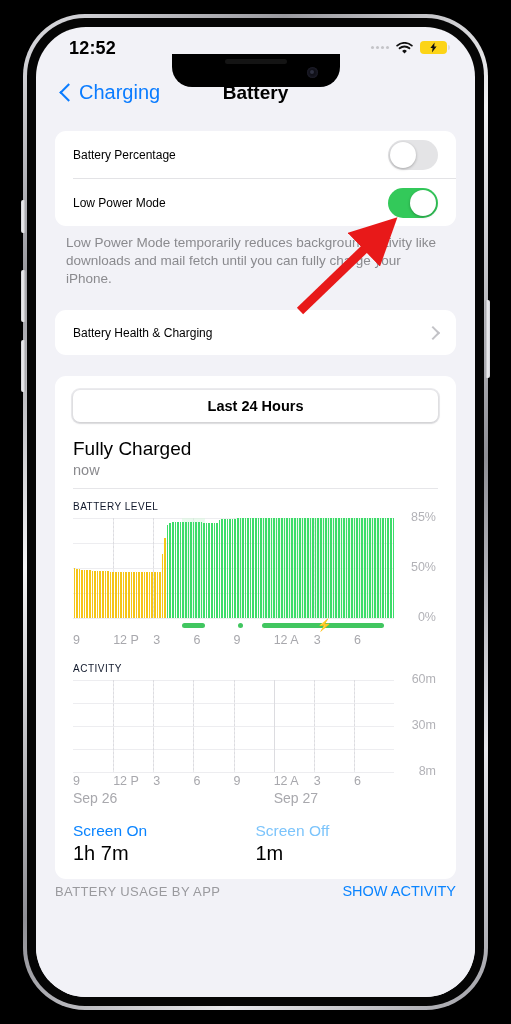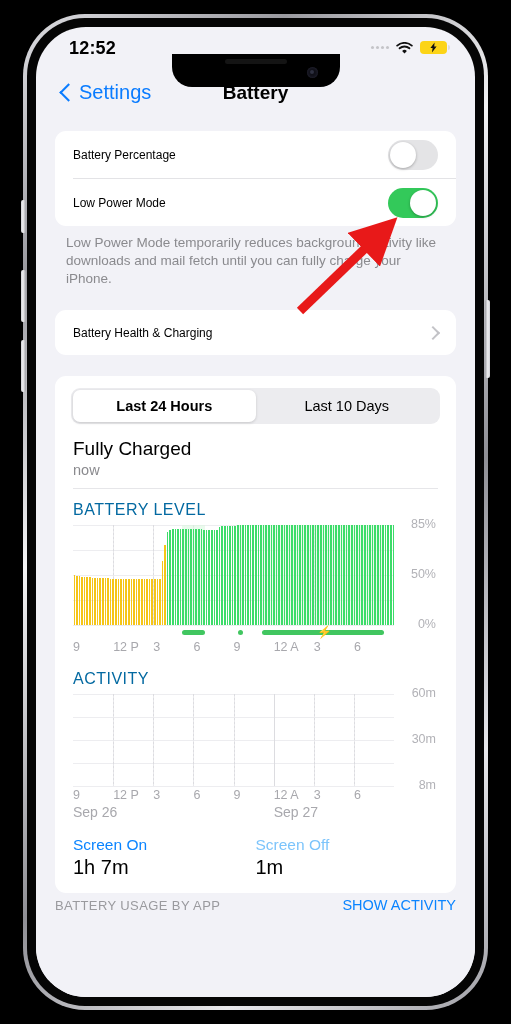--- a/index.html
+++ b/index.html
@@ -75,21 +75,21 @@
   .seg-wrap{padding:12px 16px 6px 16px;}
   .seg{display:flex;background:#ececef;border-radius:9px;padding:2px;height:32px;}
   .seg div{flex:1;display:flex;align-items:center;justify-content:center;font-size:14.5px;color:#000;
     border-radius:7px;}
   .seg div.sel{background:#fff;font-weight:bold;box-shadow:0 1px 3px rgba(0,0,0,.16);}
 
   .charged-title{font-size:19px;color:#000;padding:8px 18px 0 18px;}
   .charged-sub{font-size:14.5px;color:#8a8a8e;padding:2px 18px 10px 18px;}
   .card-sep{height:1px;background:#e6e6e9;margin:0 18px;}
 
-  .sect-label{font-size:16px;letter-spacing:.5px;color:#0369a1;padding:12px 18px 6px 18px;}
+  .sect-label{font-size:10px;letter-spacing:.5px;color:#0f172a;padding:12px 18px 6px 18px;}
 
   
   .chart-area{position:relative;margin:0 18px 0 18px;}
   .plot{position:relative;}
   .gridline{position:absolute;left:0;right:0;height:1px;background:#ededf0;}
   .vline{position:absolute;top:0;bottom:0;width:1px;background:#e8e8eb;
     background-image:linear-gradient(#dcdce0 50%,transparent 50%);background-size:1px 4px;}
   .ylab{position:absolute;font-size:12.5px;color:#b2b2b7;}
   .xlab{position:absolute;font-size:12.5px;color:#a8a8ad;}
   .bars{position:absolute;left:0;bottom:0;right:0;display:flex;align-items:flex-end;gap:0;}
@@ -153,21 +153,21 @@
           <svg width="11" height="11" viewBox="0 0 11 11">
               <path d="M6.6 0.6 L2.4 6.1 h2.2 L4 10.4 L8.6 4.6 H6.2 Z" fill="#111"></path>
             </svg>
         </span>
       </div>
     </div>
 
     <div class="navbar">
       <div class="nav-back">
         <span class="chev-left"></span>
-        <span class="nav-back-label">Settings</span>
+        <span class="nav-back-label">Charging</span>
       </div>
       <div class="nav-title">Battery</div>
     </div>
 
     <div class="content">
 
       <div class="card" style="margin-top:10px;">
         <div class="row">
           <span class="row-label">Battery Percentage</span>
           <span class="toggle off">
@@ -190,21 +190,20 @@
           <span class="row-label">Battery Health &amp; Charging</span>
           <span class="chev-right"></span>
         </div>
       </div>
 
       <div class="card" style="margin-top:21px;">
 
         <div class="seg-wrap">
           <div class="seg">
             <div class="sel">Last 24 Hours</div>
-            <div>Last 10 Days</div>
           </div>
         </div>
 
         <div class="charged-title">Fully Charged</div>
         <div class="charged-sub">now</div>
         <div class="card-sep"></div>
 
         <div class="sect-label">BATTERY LEVEL</div>
         <div class="chart-area">
           <div class="plot" id="blPlot" style="height:100px;margin-right:44px;">

